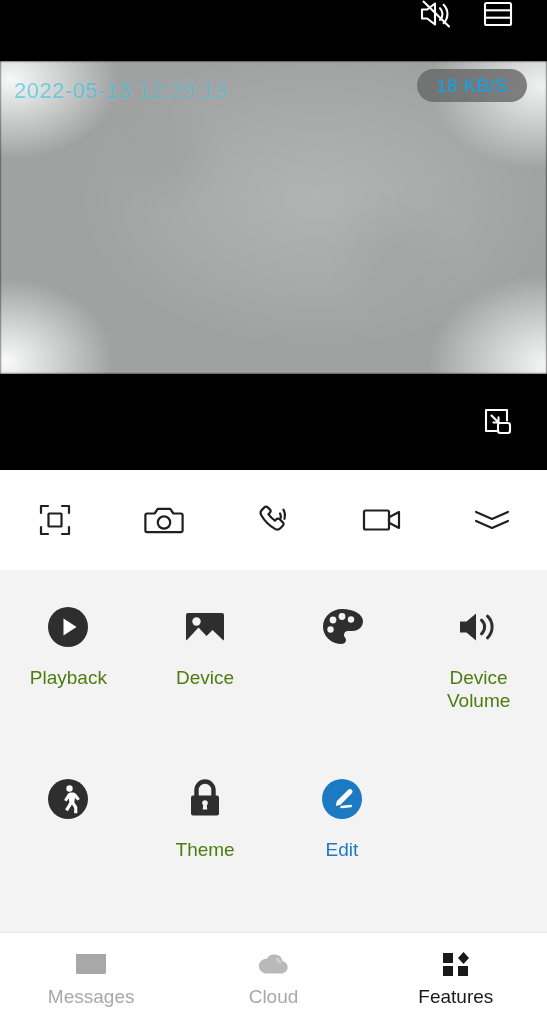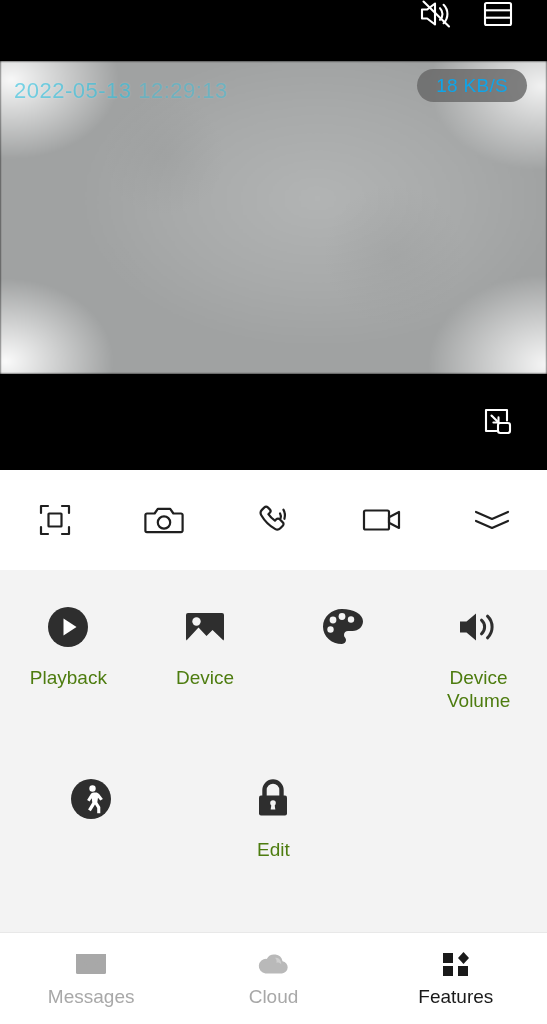--- a/index.html
+++ b/index.html
@@ -330,23 +330,33 @@
 
       <div class="feature-cell">
         <div class="feature-icon">
           <svg width="40" height="44" viewBox="0 0 40 44">
             <path d="M11.5 19V13a8.5 8.5 0 0 1 17 0v6" fill="none" stroke="#2e2e2e" stroke-width="4.4"></path>
             <rect x="6" y="18.5" width="28" height="20" rx="2" fill="#2e2e2e"></rect>
             <circle cx="20" cy="26" r="2.8" fill="#f3f3f3"></circle>
             <path d="M18.6 26h2.8l.9 6.6h-4.6z" fill="#f3f3f3"></path>
           </svg>
         </div>
-        <div class="feature-label">Edit</div>
-      </div>
-
+        <div class="feature-label">Theme</div>
+      </div>
+
+      <div class="feature-cell">
+        <div class="feature-icon">
+          <svg width="44" height="44" viewBox="0 0 44 44">
+            <circle cx="22" cy="22" r="20" fill="#1c7ac2"></circle>
+            <path d="M28.5 12.5a2.6 2.6 0 0 1 3.6 3.6L20.5 27.7l-4.8 1.2 1.2-4.8z" fill="#ffffff"></path>
+            <rect x="20.2" y="28.2" width="12" height="2.6" rx="1.3" fill="#ffffff" transform="rotate(-6 26 29.5)"></rect>
+          </svg>
+        </div>
+        <div class="feature-label accent">Edit</div>
+      </div>
 
       <div class="feature-cell empty">
         <div class="feature-icon"></div>
         <div class="feature-label"></div>
       </div>
 
     </div>
 
   </div>
 

